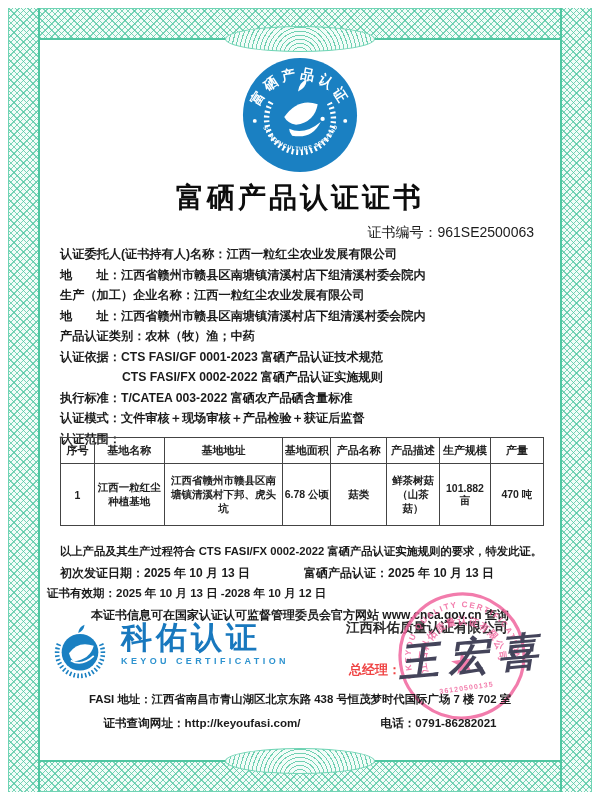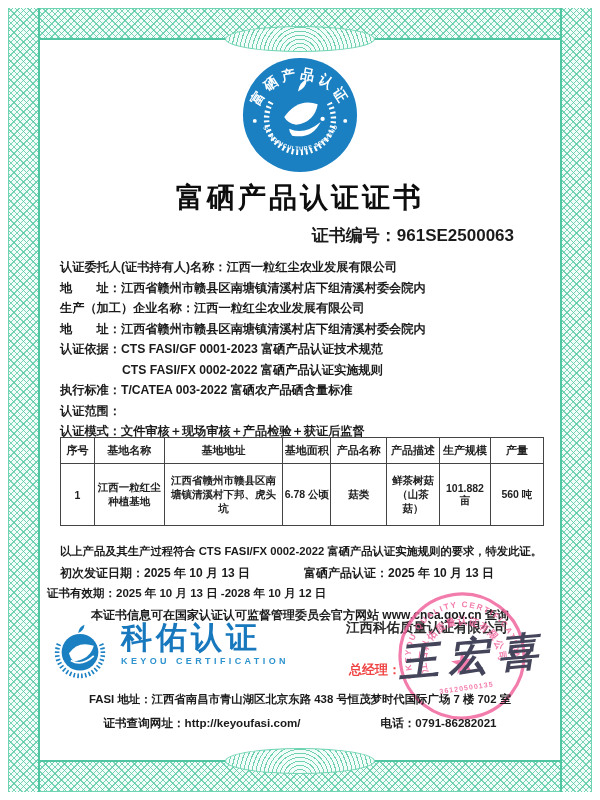--- a/index.html
+++ b/index.html
@@ -26,24 +26,24 @@
       repeating-radial-gradient(circle at 50% 120%, rgba(79,198,161,.8) 0 1px, transparent 1px 4px);
     border:1px solid #6fd4b4; }
   .medallion.tm { top:26px; } .medallion.bm { bottom:26px; }
 
   .content { position:absolute; left:46px; right:46px; top:44px; bottom:44px; }
 
   
   .emblem-top { position:absolute; left:50%; top:12px; transform:translateX(-50%); }
   .cert-title { position:absolute; top:135px; width:100%; text-align:center;
     font-size:28px; font-weight:900; letter-spacing:3px; color:#0d0d0d; }
-  .cert-no { position:absolute; top:180px; right:40px; font-size:17px; font-weight:bold; }
-
-  
-  .info { position:absolute; top:213px; left:14px; right:6px; }
+  .cert-no { position:absolute; top:180px; right:20px; font-size:14px; font-weight:normal; }
+
+  
+  .info { position:absolute; top:200px; left:14px; right:6px; }
   .info-line { font-size:12.2px; font-weight:bold; line-height:20.5px; white-space:nowrap; }
   .info-line.indent { padding-left:62px; }
 
   
   .scope { position:absolute; top:393px; left:14px; right:10px; }
   table { width:100%; border-collapse:collapse; table-layout:fixed; }
   th,td { border:1px solid #444; font-size:10.5px; text-align:center; vertical-align:middle;
     padding:3px 1px; font-weight:bold; color:#222; word-break:break-all; }
   th { height:26px; font-size:11px; }
   td { height:62px; }
@@ -108,25 +108,26 @@
     <div class="cert-title">富硒产品认证证书</div>
     <div class="cert-no">
       <span>证书编号：</span><span>961SE2500063</span>
     </div>
 
     <div class="info">
       <div class="info-line">认证委托人(证书持有人)名称：江西一粒红尘农业发展有限公司</div>
       <div class="info-line">地　　址：江西省赣州市赣县区南塘镇清溪村店下组清溪村委会院内</div>
       <div class="info-line">生产（加工）企业名称：江西一粒红尘农业发展有限公司</div>
       <div class="info-line">地　　址：江西省赣州市赣县区南塘镇清溪村店下组清溪村委会院内</div>
+      <div class="info-line">产品认证类别：农林（牧）渔；中药</div>
       <div class="info-line">认证依据：CTS FASI/GF 0001-2023 富硒产品认证技术规范</div>
       <div class="info-line indent">CTS FASI/FX 0002-2022 富硒产品认证实施规则</div>
       <div class="info-line">执行标准：T/CATEA 003-2022 富硒农产品硒含量标准</div>
+      <div class="info-line">认证模式：文件审核＋现场审核＋产品检验＋获证后监督</div>
       <div class="info-line">认证范围：</div>
-      <div class="info-line">认证模式：文件审核＋现场审核＋产品检验＋获证后监督</div>
     </div>
 
     <div class="scope">
       <table>
         <colgroup>
           <col style="width:7%">
             <col style="width:14.5%">
             <col style="width:24.5%">
             <col style="width:10%">
           <col style="width:11.5%">
@@ -146,21 +147,21 @@
           <th>产量</th>
         </tr>
         <tr>
           <td>1</td>
           <td>江西一粒红尘种植基地</td>
           <td>江西省赣州市赣县区南塘镇清溪村下邦、虎头坑</td>
           <td>6.78 公顷</td>
           <td>菇类</td>
           <td>鲜茶树菇（山茶菇）</td>
           <td>101.882 亩</td>
-          <td>560 吨</td>
+          <td>470 吨</td>
         </tr>
       </tbody>
         </table>
     </div>
 
     <div class="statement">以上产品及其生产过程符合 CTS FASI/FX 0002-2022 富硒产品认证实施规则的要求，特发此证。</div>
     <div class="dates-row">
       <span><span>初次发证日期：</span><span>2025 年 10 月 13 日</span></span>
       <span><span>富硒产品认证：</span><span>2025 年 10 月 13 日</span></span>
     </div>

